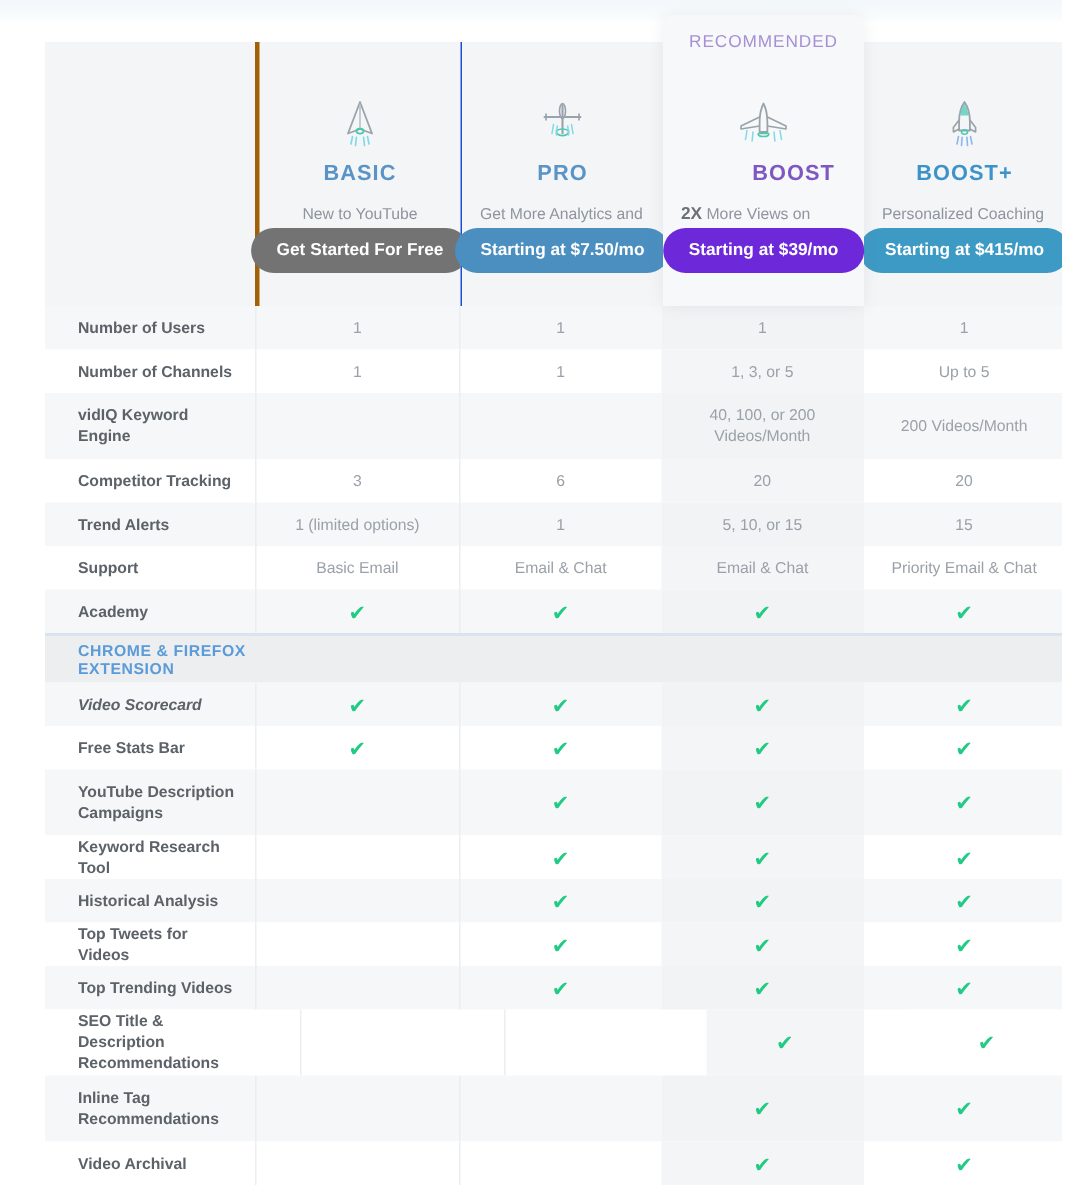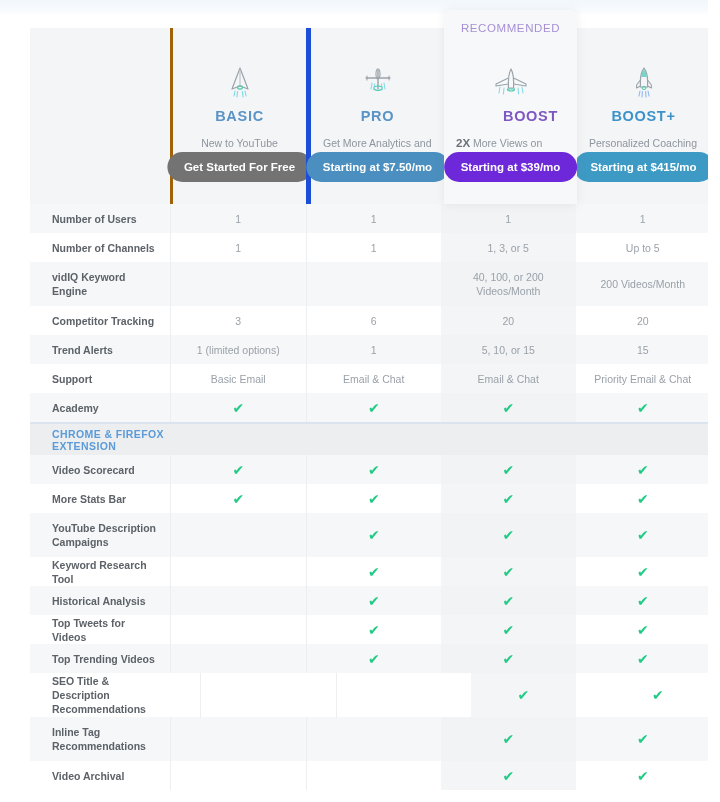--- a/index.html
+++ b/index.html
@@ -15,21 +15,21 @@
   .right-tint{position:absolute;right:0;top:0;width:12px;height:802px;background:#ffffff;}
 
   .table{position:absolute;left:30px;top:28px;width:680px;}
 
   
   .plans{position:relative;display:flex;height:176px;background:#f4f5f6;}
   .plan-spacer{width:140px;flex:0 0 140px;background:#f4f5f6;}
   .plan{
     flex:1 1 0;position:relative;display:flex;flex-direction:column;
     align-items:center;background:#f4f5f6;
-    border-left:5px solid #1d4ed8;padding-top:34px;box-sizing:border-box;
+    border-left:1px solid #1d4ed8;padding-top:34px;box-sizing:border-box;
   }
   .plan.first{border-left:3px solid #a16207;}
   .plan.rec{
     background:#f7f8f9;border-left:none;
     margin-top:-18px;padding-top:52px;height:194px;
     border-radius:7px 7px 0 0;
     box-shadow:0 0 10px rgba(120,130,150,.13);
     z-index:3;
   }
   .plan.last{background:#f4f5f6;border-left:none;}
@@ -225,37 +225,37 @@
             <span class="check">✔</span>
           </div>
           <div class="cell after-rec">
             <span class="check">✔</span>
           </div>
         </div>
         <div class="section-row">
           <div class="section-title">CHROME &amp; FIREFOX EXTENSION</div>
           <div class="section-note"></div>
         </div>
-        <div class="row odd" style="height: 29px;">
+        <div class="row odd" style="height: 29px; font-style: italic;">
           <div class="cell-label">Video Scorecard</div>
           <div class="cell">
             <span class="check">✔</span>
           </div>
           <div class="cell">
             <span class="check">✔</span>
           </div>
           <div class="cell rec">
             <span class="check">✔</span>
           </div>
           <div class="cell after-rec">
             <span class="check">✔</span>
           </div>
         </div>
         <div class="row even" style="height: 29px;">
-          <div class="cell-label">More Stats Bar</div>
+          <div class="cell-label">Free Stats Bar</div>
           <div class="cell">
             <span class="check">✔</span>
           </div>
           <div class="cell">
             <span class="check">✔</span>
           </div>
           <div class="cell rec">
             <span class="check">✔</span>
           </div>
           <div class="cell after-rec">

